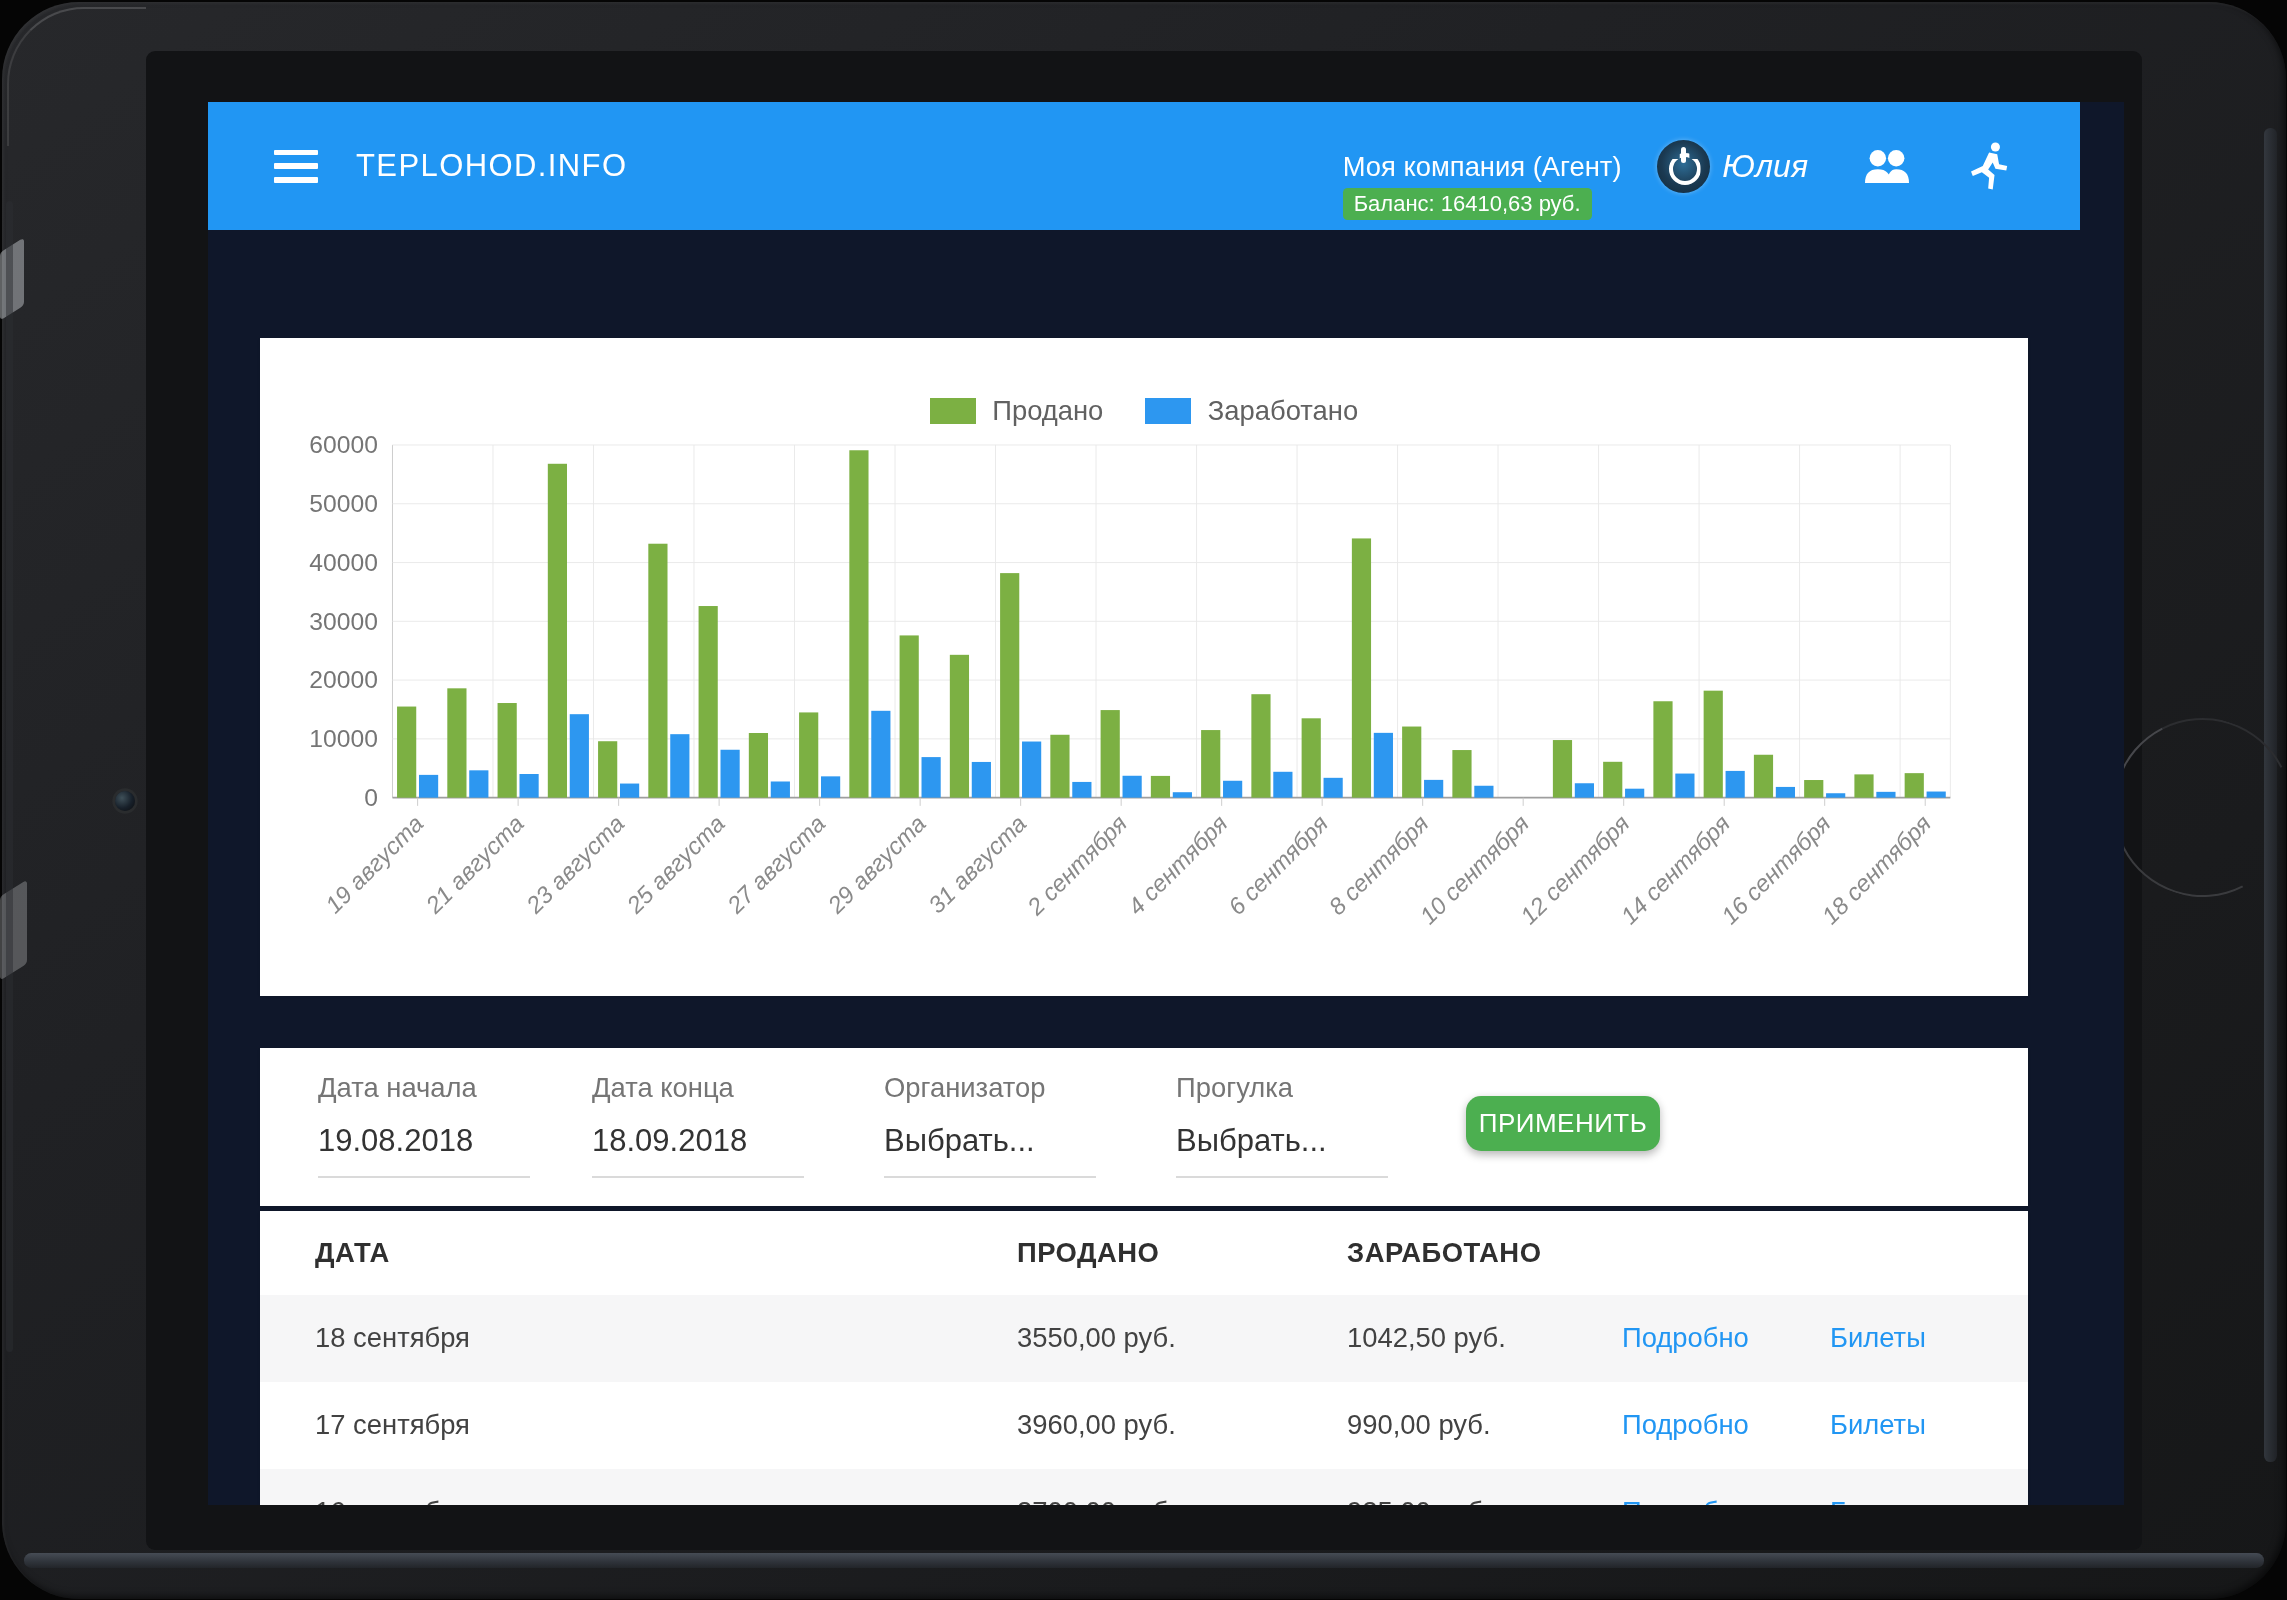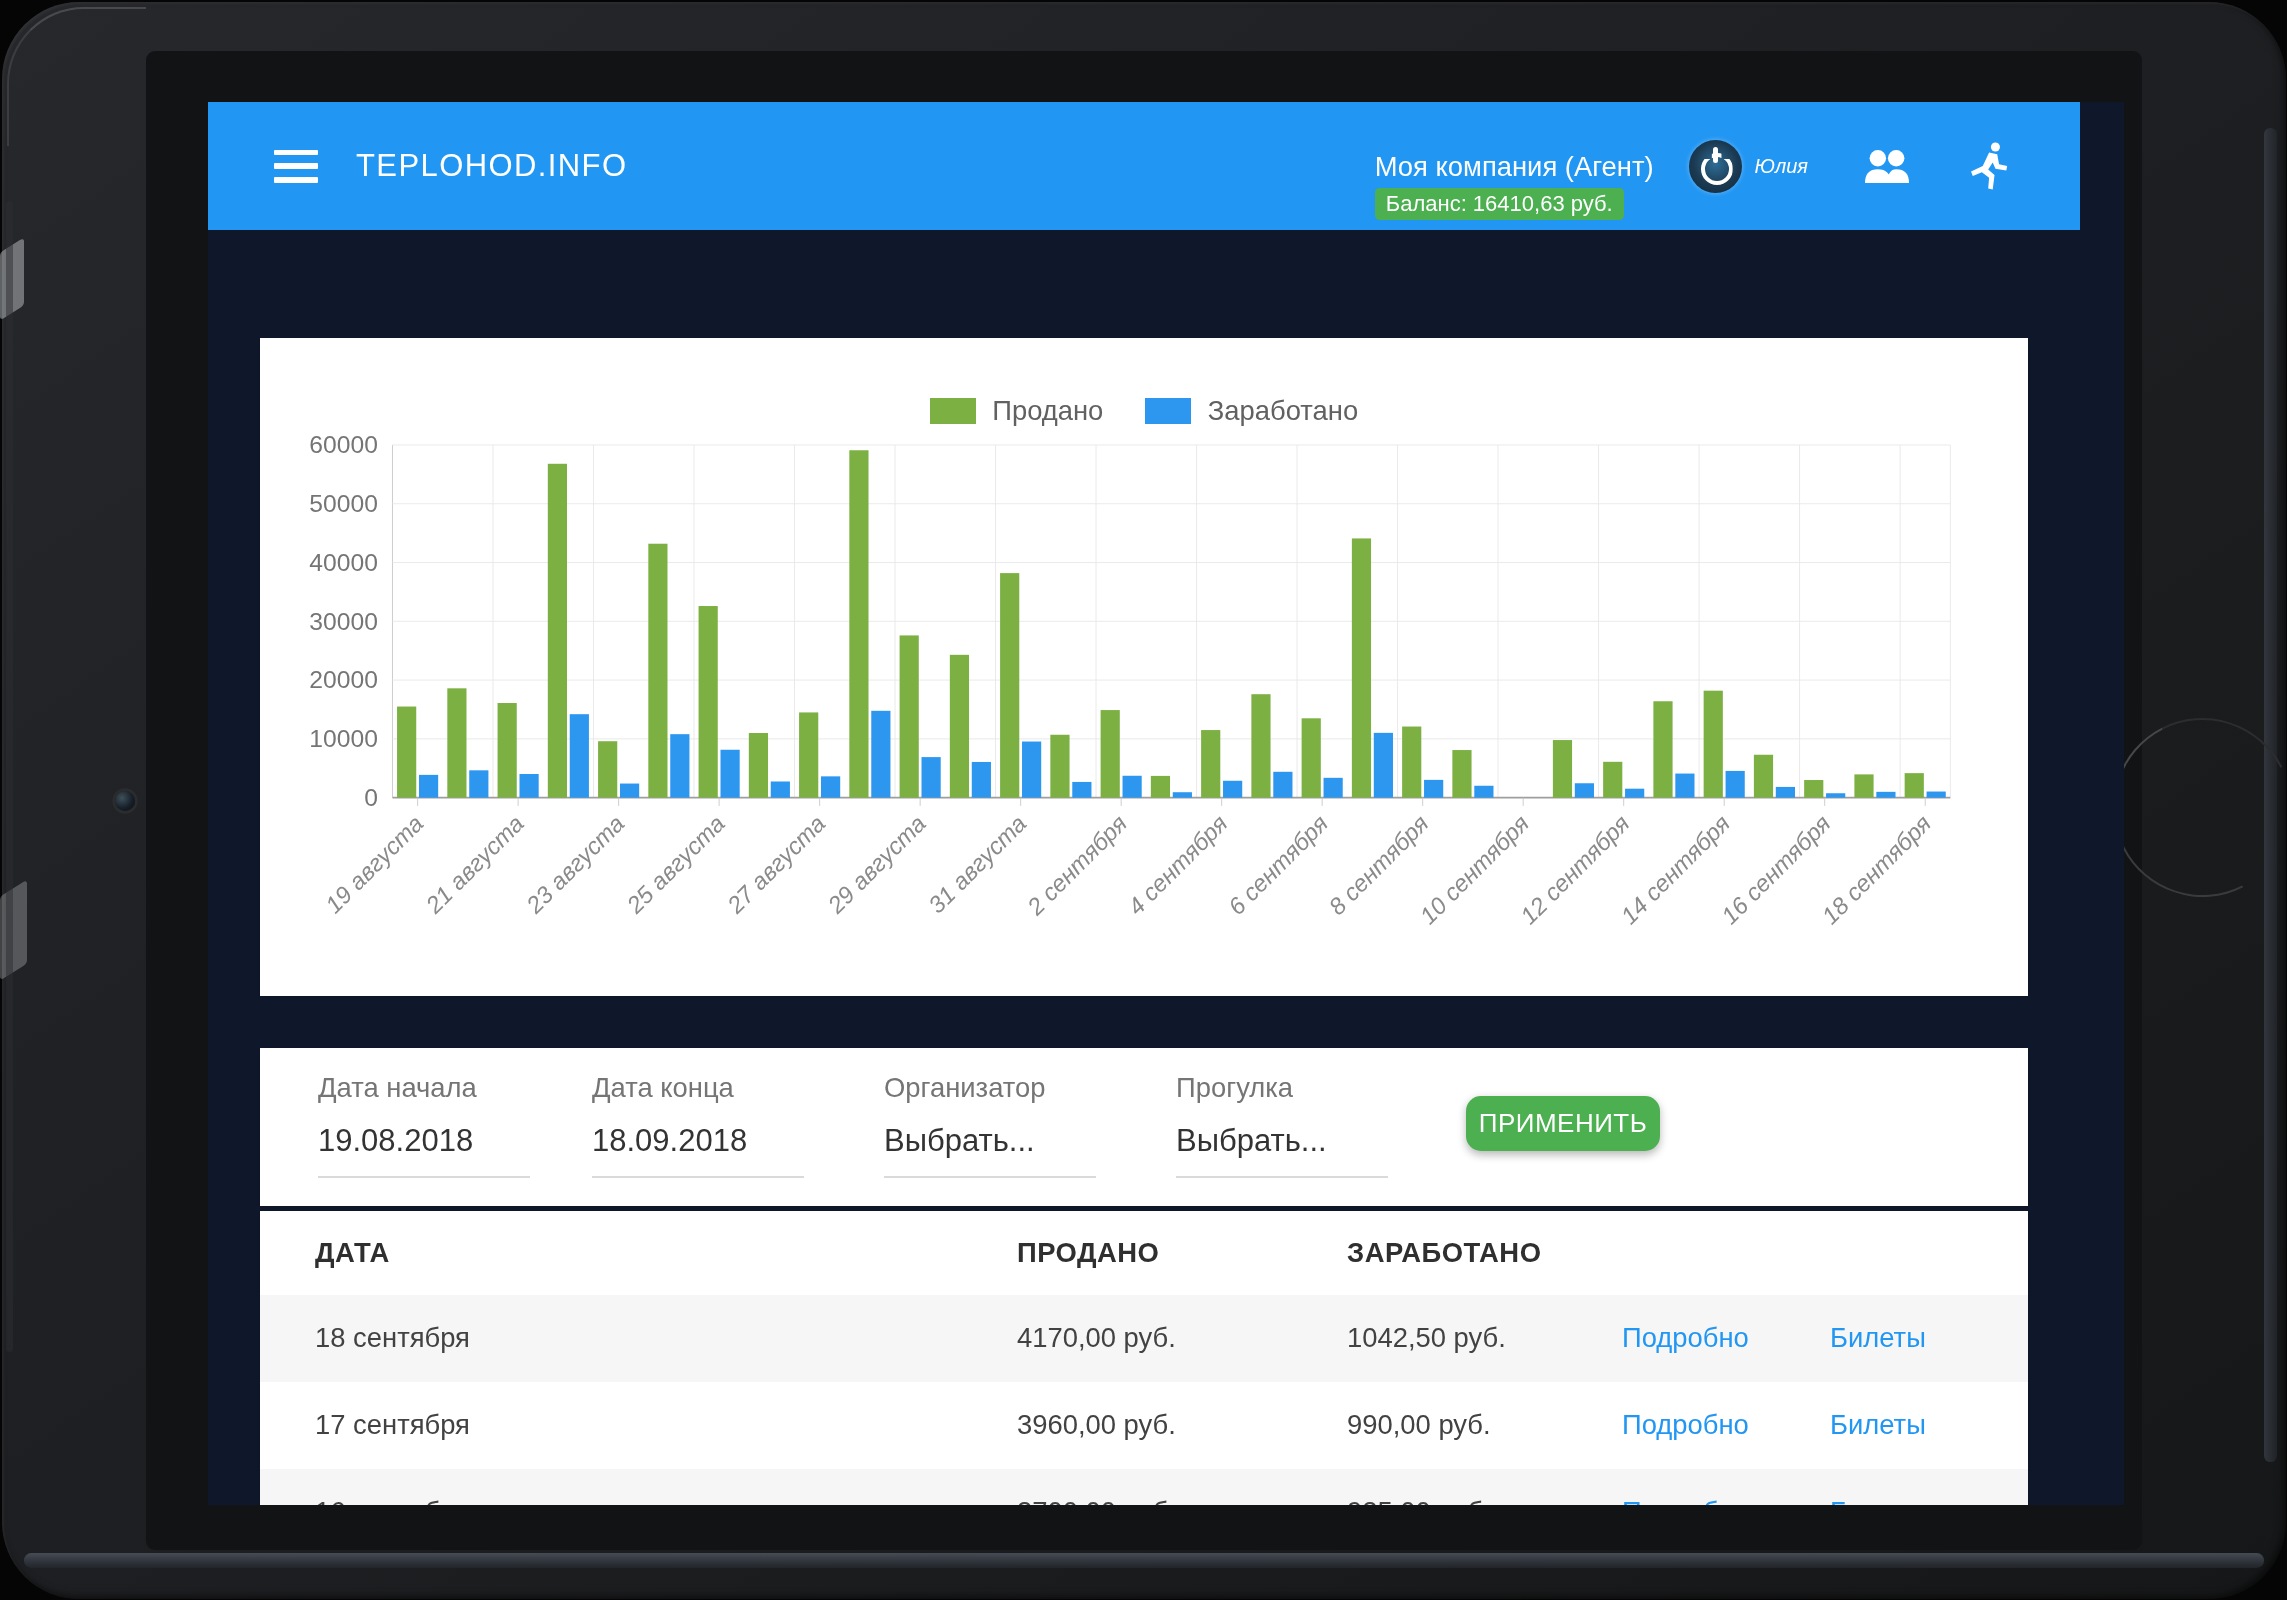--- a/index.html
+++ b/index.html
@@ -41,21 +41,21 @@
   .company{margin-top:37px;display:flex;flex-direction:column;align-items:flex-start;}
   .company-name{color:#fff;font-size:27.4px;line-height:35px;}
   .balance{margin-top:3.7px;background:#4CAF50;color:#fff;font-size:22px;font-weight:400;
            padding:3.7px 11px;border-radius:4.6px;line-height:24px;}
   .avatar{margin-left:35px;width:53px;height:53px;border-radius:50%;position:relative;flex:none;
     background:radial-gradient(circle at 50% 45%,#2e6d96 0%,#1b3a52 55%,#122736 100%);
     box-shadow:0 0 5.5px rgba(255,255,255,.35);}
   .avatar .pwr-ring{position:absolute;left:12px;top:13.7px;width:24px;height:24px;border-radius:50%;
     border:4.6px solid #fff;clip-path:polygon(0 18%,35% 18%,35% -10%,65% -10%,65% 18%,100% 18%,100% 110%,0 110%);}
   .avatar .pwr-stem{position:absolute;left:24px;top:7.3px;width:5.5px;height:16.4px;background:#fff;border-radius:2.7px;}
-  .user-name{margin-left:12.8px;color:#fff;font-size:20px;font-style:italic;}
+  .user-name{margin-left:12.8px;color:#fff;font-size:32px;font-style:italic;}
   .hdr-ico{margin-left:55px;width:48px;height:48px;display:flex;align-items:center;justify-content:center;cursor:pointer;}
   .hdr-ico:last-child{margin-right:66px;}
   .hdr-ico svg{display:block;}
 
   
   .sec-title{left:119px;top:144px;font-size:34px;color:#8c8c8c;letter-spacing:0.5px;}
 
   
   .card{background:#fff;box-shadow:0 0.9px 2.7px rgba(0,0,0,.12);}
   .chart-card{left:52px;top:236px;width:1768px;height:658px;}
@@ -299,21 +299,21 @@
   </div>
 
   <div class="abs card table-card">
     <div class="thead">
       <span class="c-date">ДАТА</span>
       <span class="c-sold">ПРОДАНО</span>
       <span class="c-earn">ЗАРАБОТАНО</span>
     </div>
     <div class="trow alt">
       <span class="c-date">18 сентября</span>
-      <span class="c-sold">4170,00 руб.</span>
+      <span class="c-sold">3550,00 руб.</span>
       <span class="c-earn">1042,50 руб.</span>
       <a class="l-detail">Подробно</a>
       <a class="l-tickets">Билеты</a>
     </div>
     <div class="trow">
       <span class="c-date">17 сентября</span>
       <span class="c-sold">3960,00 руб.</span>
       <span class="c-earn">990,00 руб.</span>
       <a class="l-detail">Подробно</a>
       <a class="l-tickets">Билеты</a>

